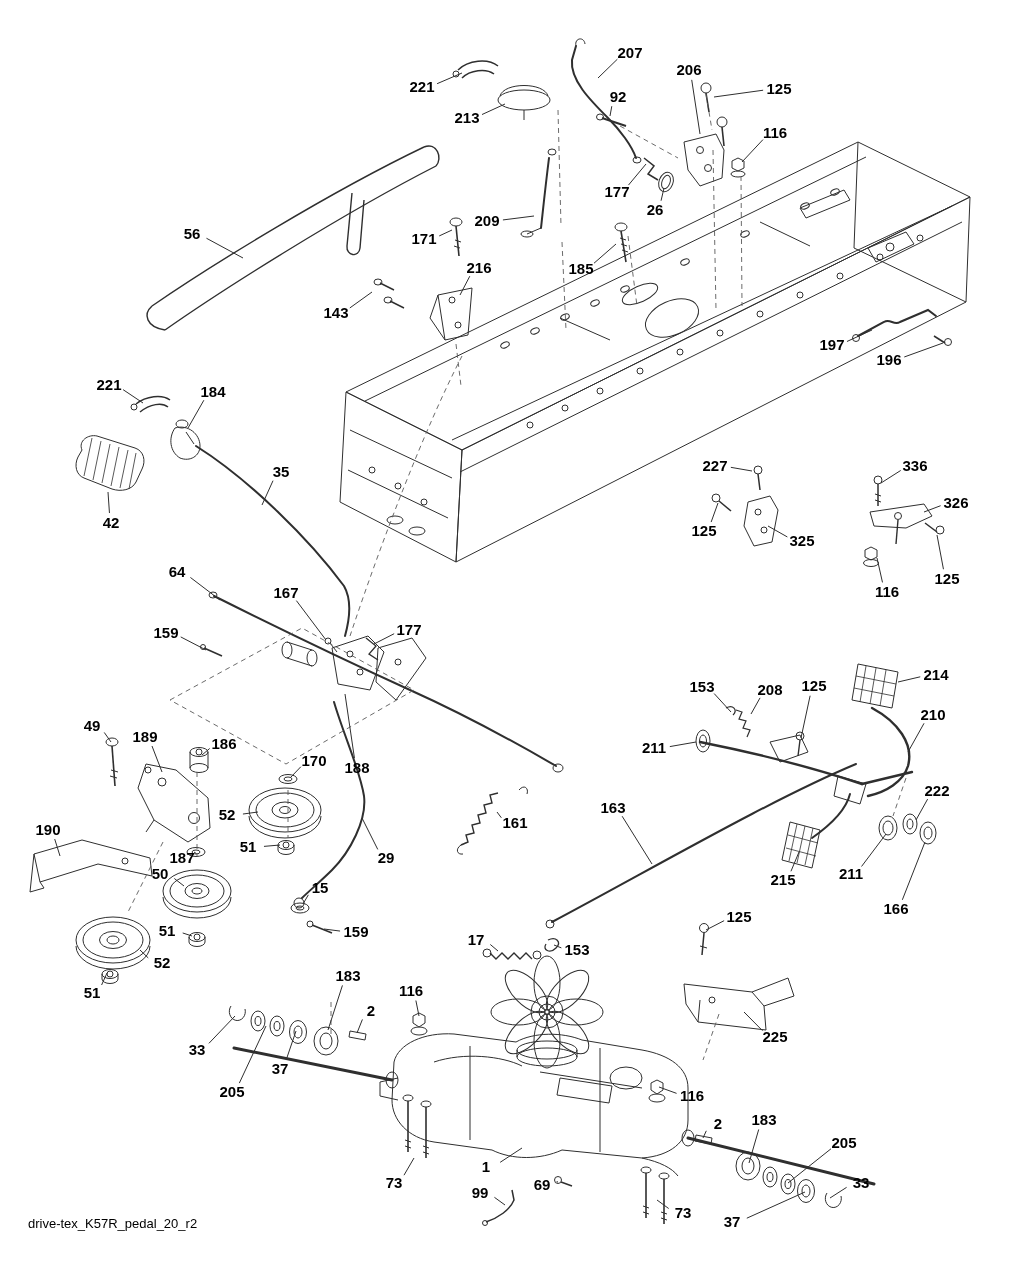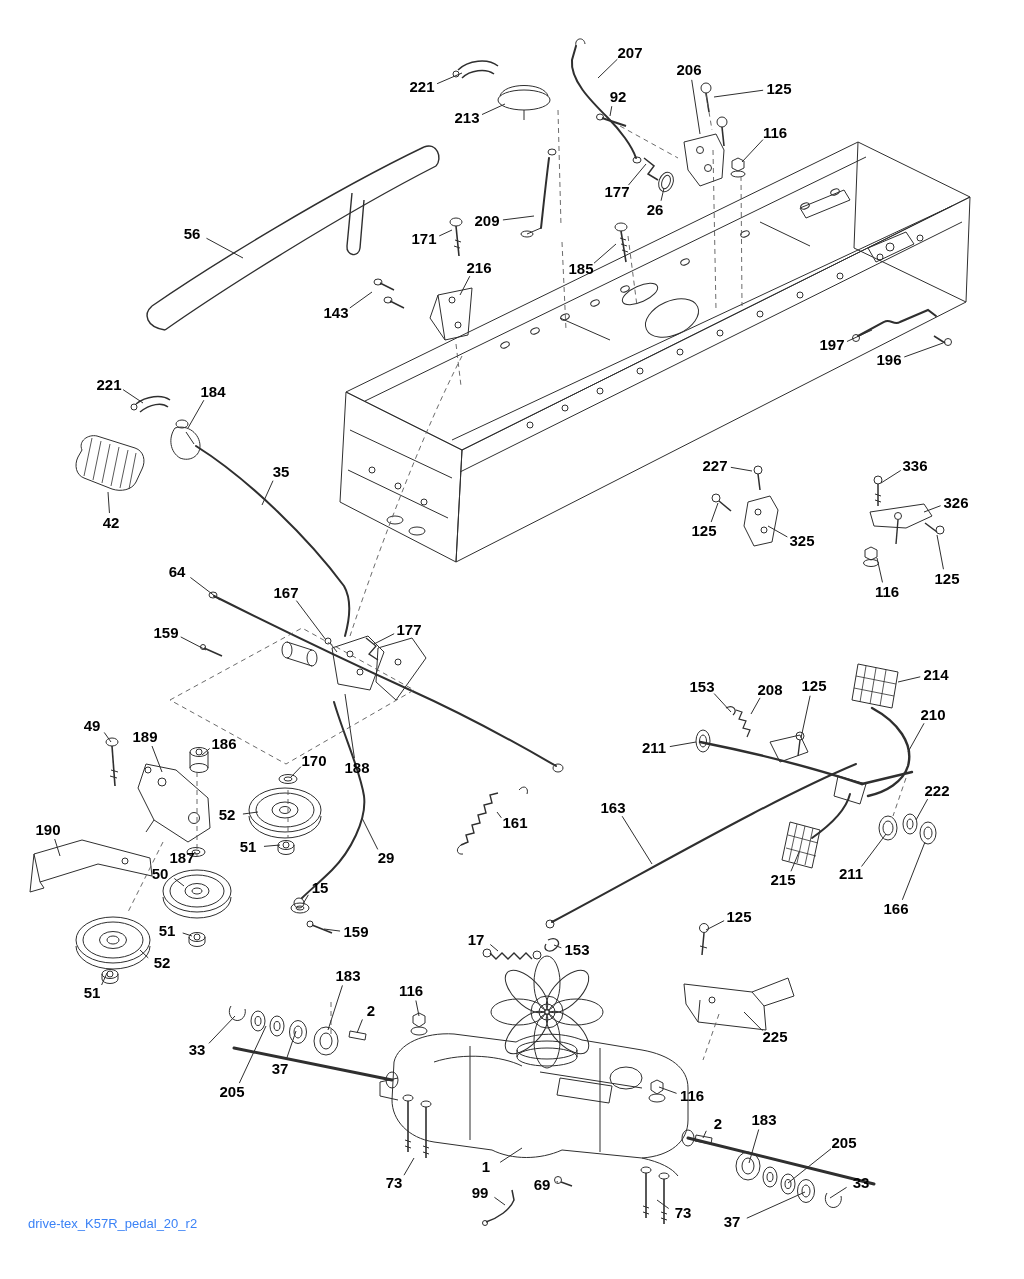--- a/index.html
+++ b/index.html
@@ -1,20 +1,20 @@
 <!DOCTYPE html>
 <html><head>
 <meta charset="utf-8">
 <style>
   html,body{margin:0;padding:0;background:#fff;}
   .page{position:relative;width:1024px;height:1279px;background:#fff;overflow:hidden;
         font-family:"Liberation Sans", sans-serif;}
   .diagram-svg{position:absolute;left:0;top:0;}
   #callouts-layer text{font:bold 15px "Liberation Sans", sans-serif;fill:#000;}
-  .footer-label{position:absolute;left:28px;top:1216px;font-size:13px;color:#3b82f6;
+  .footer-label{position:absolute;left:28px;top:1216px;font-size:13px;color:#000000;
         font-family:"Liberation Sans", sans-serif;}
 </style>
 </head>
 <body>
 
 <div class="page">
 
 <svg id="diagram-svg" class="diagram-svg" width="1024" height="1279" viewBox="0 0 1024 1279" xmlns="http://www.w3.org/2000/svg">
 
   <g stroke="#2f2f2f" fill="none" stroke-width="1">

